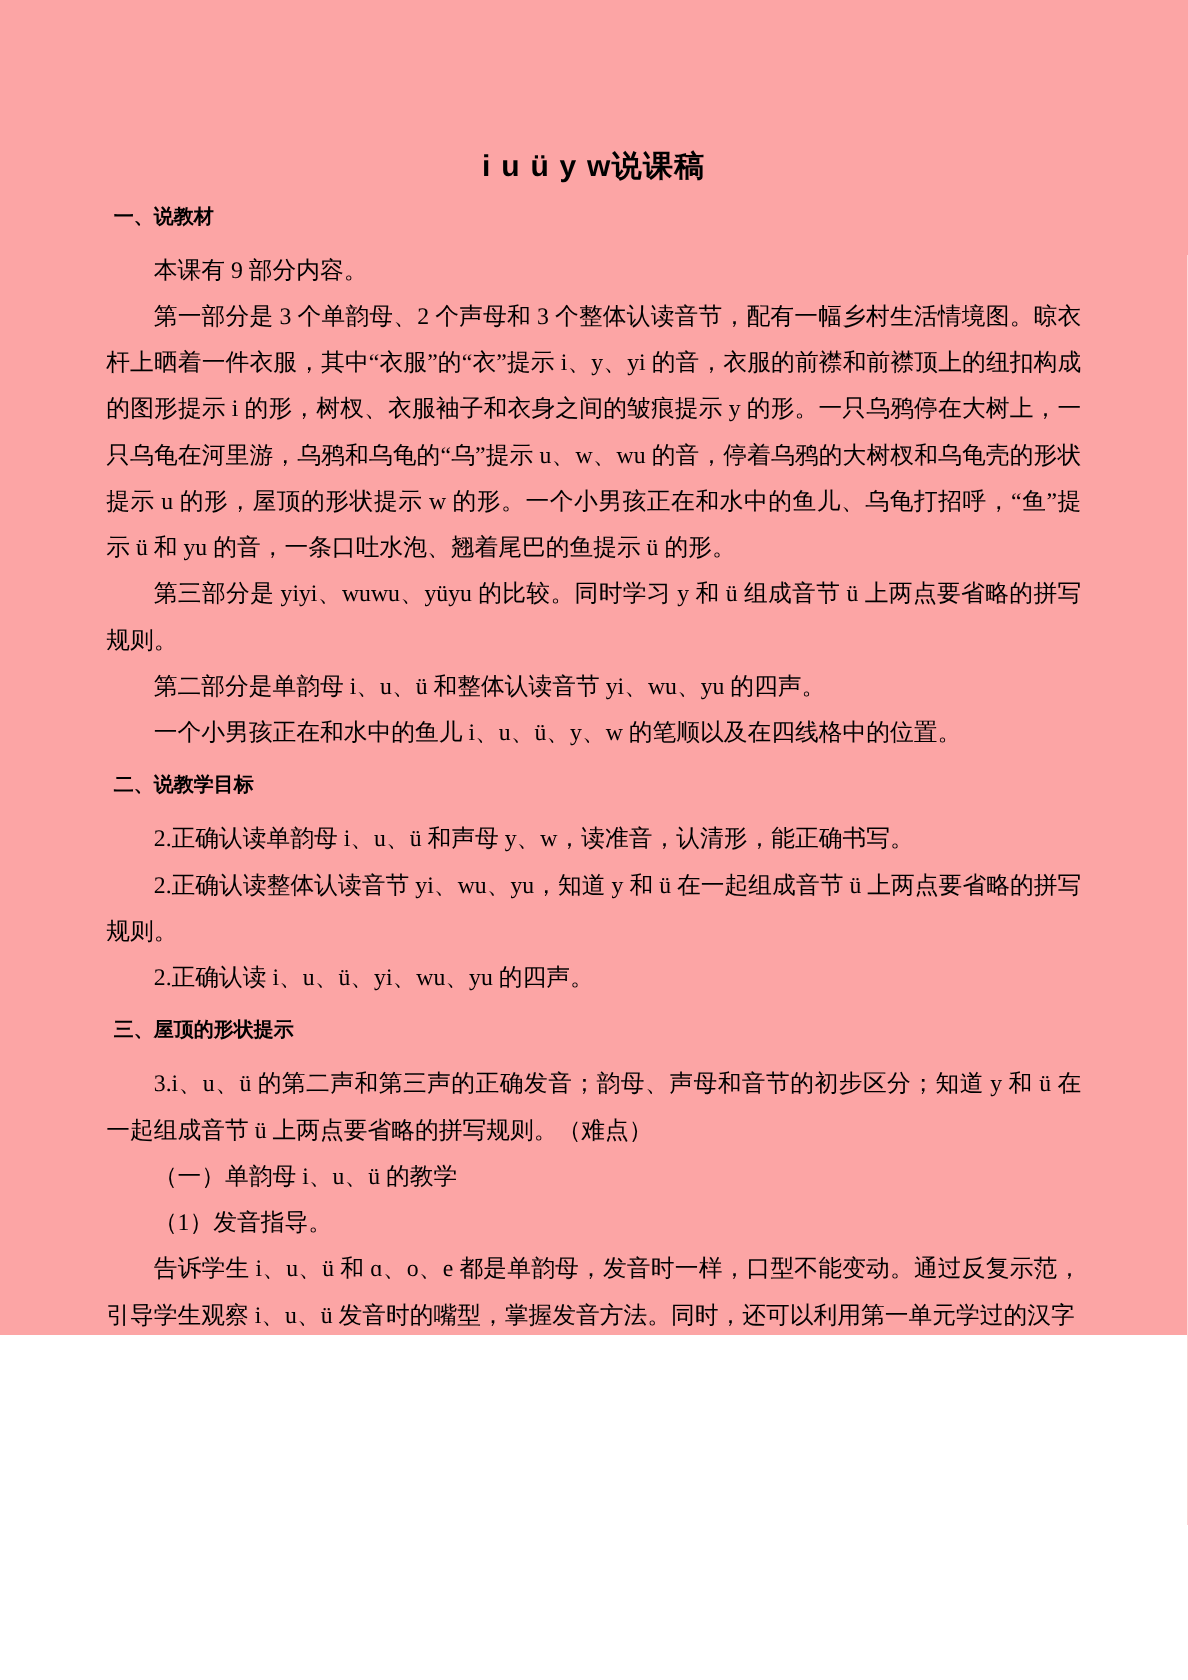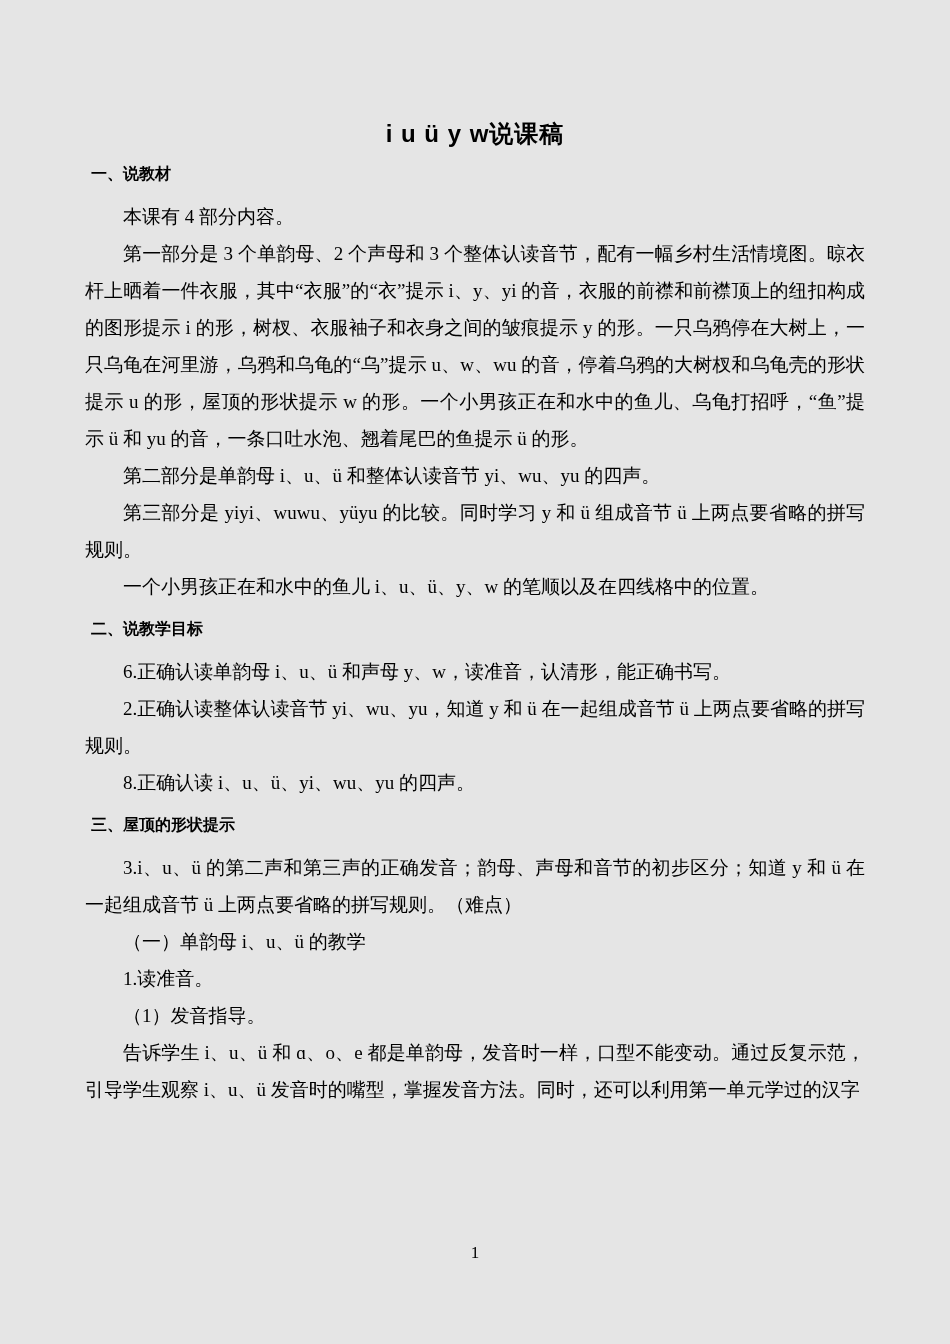--- a/index.html
+++ b/index.html
@@ -3,22 +3,22 @@
 <meta charset="utf-8">
 <style>
   html, body {
     margin: 0;
     padding: 0;
     background: #ffffff;
   }
   .page {
     position: relative;
     width: 950px;
-    height: 1344px;
-    background: #e5e5e5;
+    height: 1068px;
+    background: #fca5a5;
     color: #000000;
     font-family: "Liberation Serif", serif;
     overflow: hidden;
   }
   .content {
     position: absolute;
     left: 85px;
     top: 118px;
     width: 780px;
   }
@@ -57,34 +57,33 @@
   }
 </style>
 </head>
 <body>
 
 <div class="page">
   <div class="content">
     <h1 class="doc-title">i u ü y w说课稿</h1>
 
     <h2 class="sec">一、说教材</h2>
-    <p class="para">本课有 4 部分内容。</p>
+    <p class="para">本课有 9 部分内容。</p>
     <p class="para">第一部分是 3 个单韵母、2 个声母和 3 个整体认读音节，配有一幅乡村生活情境图。晾衣杆上晒着一件衣服，其中“衣服”的“衣”提示 i、y、yi 的音，衣服的前襟和前襟顶上的纽扣构成的图形提示 i 的形，树杈、衣服袖子和衣身之间的皱痕提示 y 的形。一只乌鸦停在大树上，一只乌龟在河里游，乌鸦和乌龟的“乌”提示 u、w、wu 的音，停着乌鸦的大树杈和乌龟壳的形状提示 u 的形，屋顶的形状提示 w 的形。一个小男孩正在和水中的鱼儿、乌龟打招呼，“鱼”提示 ü 和 yu 的音，一条口吐水泡、翘着尾巴的鱼提示 ü 的形。</p>
+    <p class="para">第三部分是 yiyi、wuwu、yüyu 的比较。同时学习 y 和 ü 组成音节 ü 上两点要省略的拼写规则。</p>
     <p class="para">第二部分是单韵母 i、u、ü 和整体认读音节 yi、wu、yu 的四声。</p>
-    <p class="para">第三部分是 yiyi、wuwu、yüyu 的比较。同时学习 y 和 ü 组成音节 ü 上两点要省略的拼写规则。</p>
     <p class="para">一个小男孩正在和水中的鱼儿 i、u、ü、y、w 的笔顺以及在四线格中的位置。</p>
 
     <h2 class="sec">二、说教学目标</h2>
-    <p class="para">6.正确认读单韵母 i、u、ü 和声母 y、w，读准音，认清形，能正确书写。</p>
+    <p class="para">2.正确认读单韵母 i、u、ü 和声母 y、w，读准音，认清形，能正确书写。</p>
     <p class="para">2.正确认读整体认读音节 yi、wu、yu，知道 y 和 ü 在一起组成音节 ü 上两点要省略的拼写规则。</p>
-    <p class="para">8.正确认读 i、u、ü、yi、wu、yu 的四声。</p>
+    <p class="para">2.正确认读 i、u、ü、yi、wu、yu 的四声。</p>
 
     <h2 class="sec">三、屋顶的形状提示</h2>
     <p class="para">3.i、u、ü 的第二声和第三声的正确发音；韵母、声母和音节的初步区分；知道 y 和 ü 在一起组成音节 ü 上两点要省略的拼写规则。（难点）</p>
 
     <p class="para">（一）单韵母 i、u、ü 的教学</p>
-    <p class="para">1.读准音。</p>
     <p class="para">（1）发音指导。</p>
     <p class="para">告诉学生 i、u、ü 和 ɑ、o、e 都是单韵母，发音时一样，口型不能变动。通过反复示范，引导学生观察 i、u、ü 发音时的嘴型，掌握发音方法。同时，还可以利用第一单元学过的汉字</p>
   </div>
 
   <div class="page-num">1</div>
 </div>
 
 </body></html>

